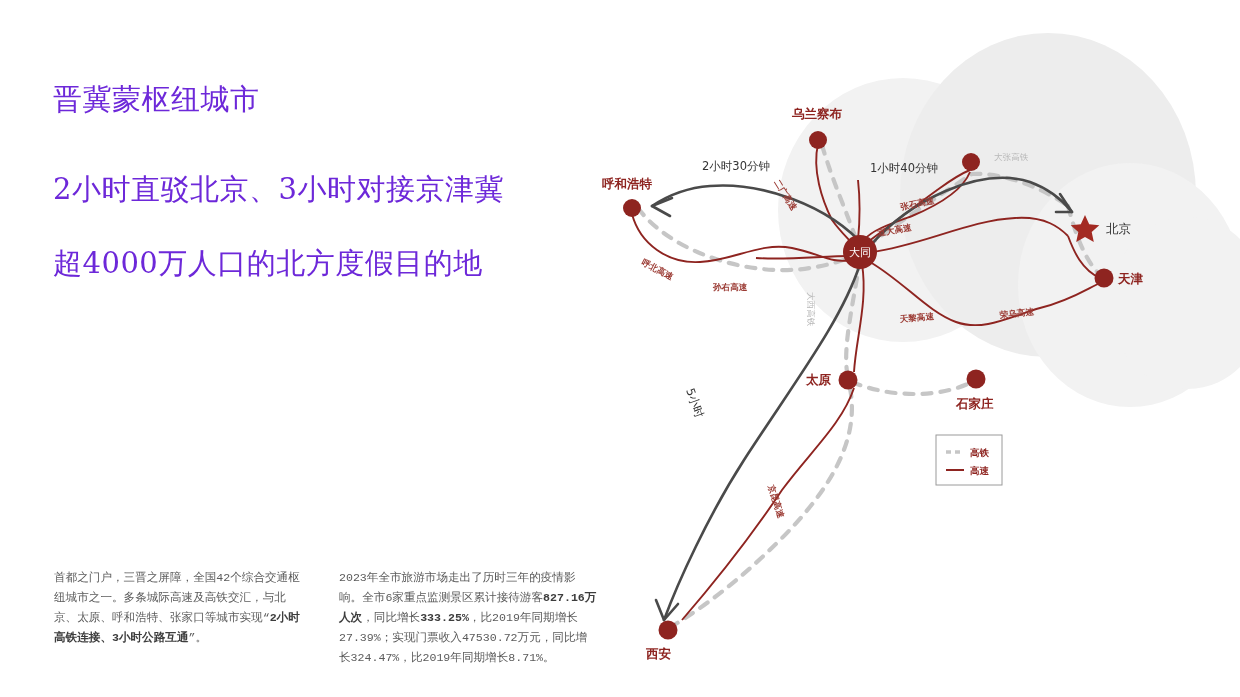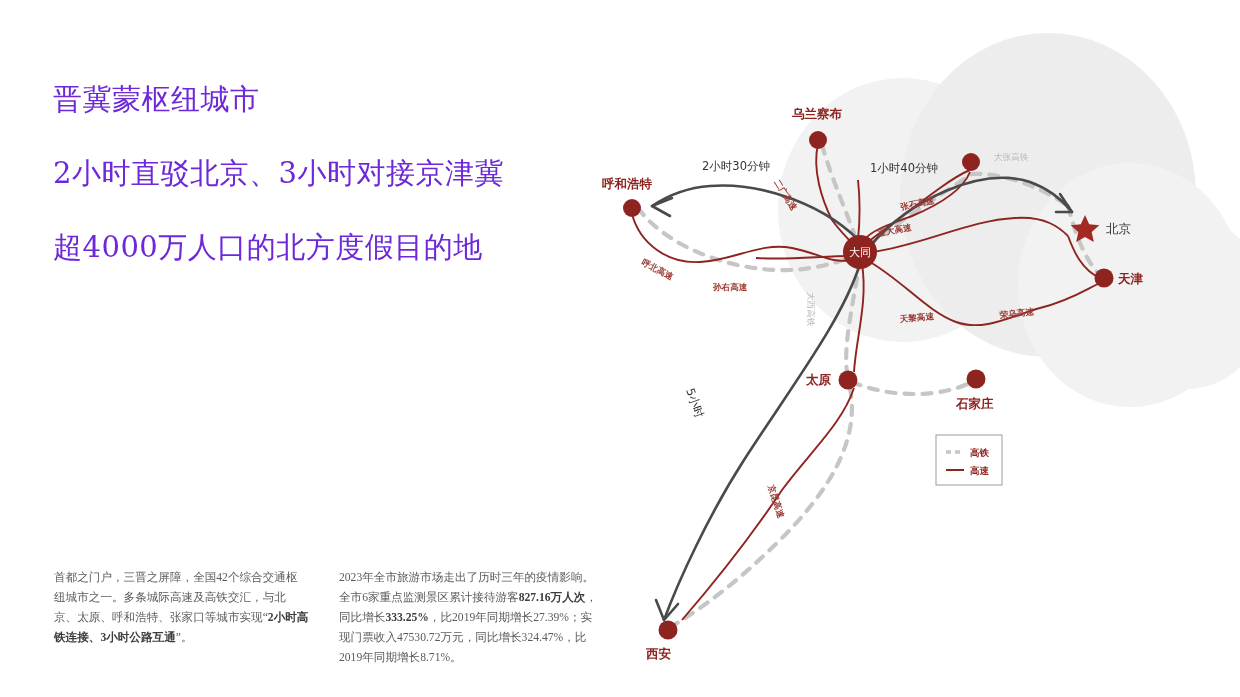--- a/index.html
+++ b/index.html
@@ -13,35 +13,35 @@
 
   
   .headline{
     position:absolute;left:53px;top:44px;width:520px;
     color:#6d28d9;
     font-family:"DejaVu Serif","Liberation Serif",serif;
     font-size:29px;line-height:37px;font-weight:400;
     letter-spacing:.5px;white-space:pre-line;
   }
   .headline .l1{display:block;}
-  .headline .l2{display:block;}
+  .headline .l2{display:block;margin-top:16px;}
   .headline .l3{display:block;}
 
   .subhead{
     position:absolute;left:54px;top:168px;width:520px;
     color:#9a9a9a;font-size:12.5px;line-height:17px;
     letter-spacing:.35px;
   }
   .subhead span{display:block;}
 
   .bodycols{position:absolute;left:54px;top:568px;width:540px;}
   .bodycol{
     position:absolute;top:0;
     color:#5b5b5b;font-size:11.6px;line-height:20px;
-    font-family:Liberation Serif, serif;
+    font-family:Liberation Mono, monospace;
   }
   .col-a{left:0;width:255px;}
   .col-b{left:285px;width:258px;}
   .bodycol b{color:#3d3d3d;font-weight:700;}
 
   
   .mapwrap{position:absolute;left:560px;top:20px;width:680px;height:670px;}
   svg{display:block;}
 
   .bg-blob{fill:#f2f2f2;}

